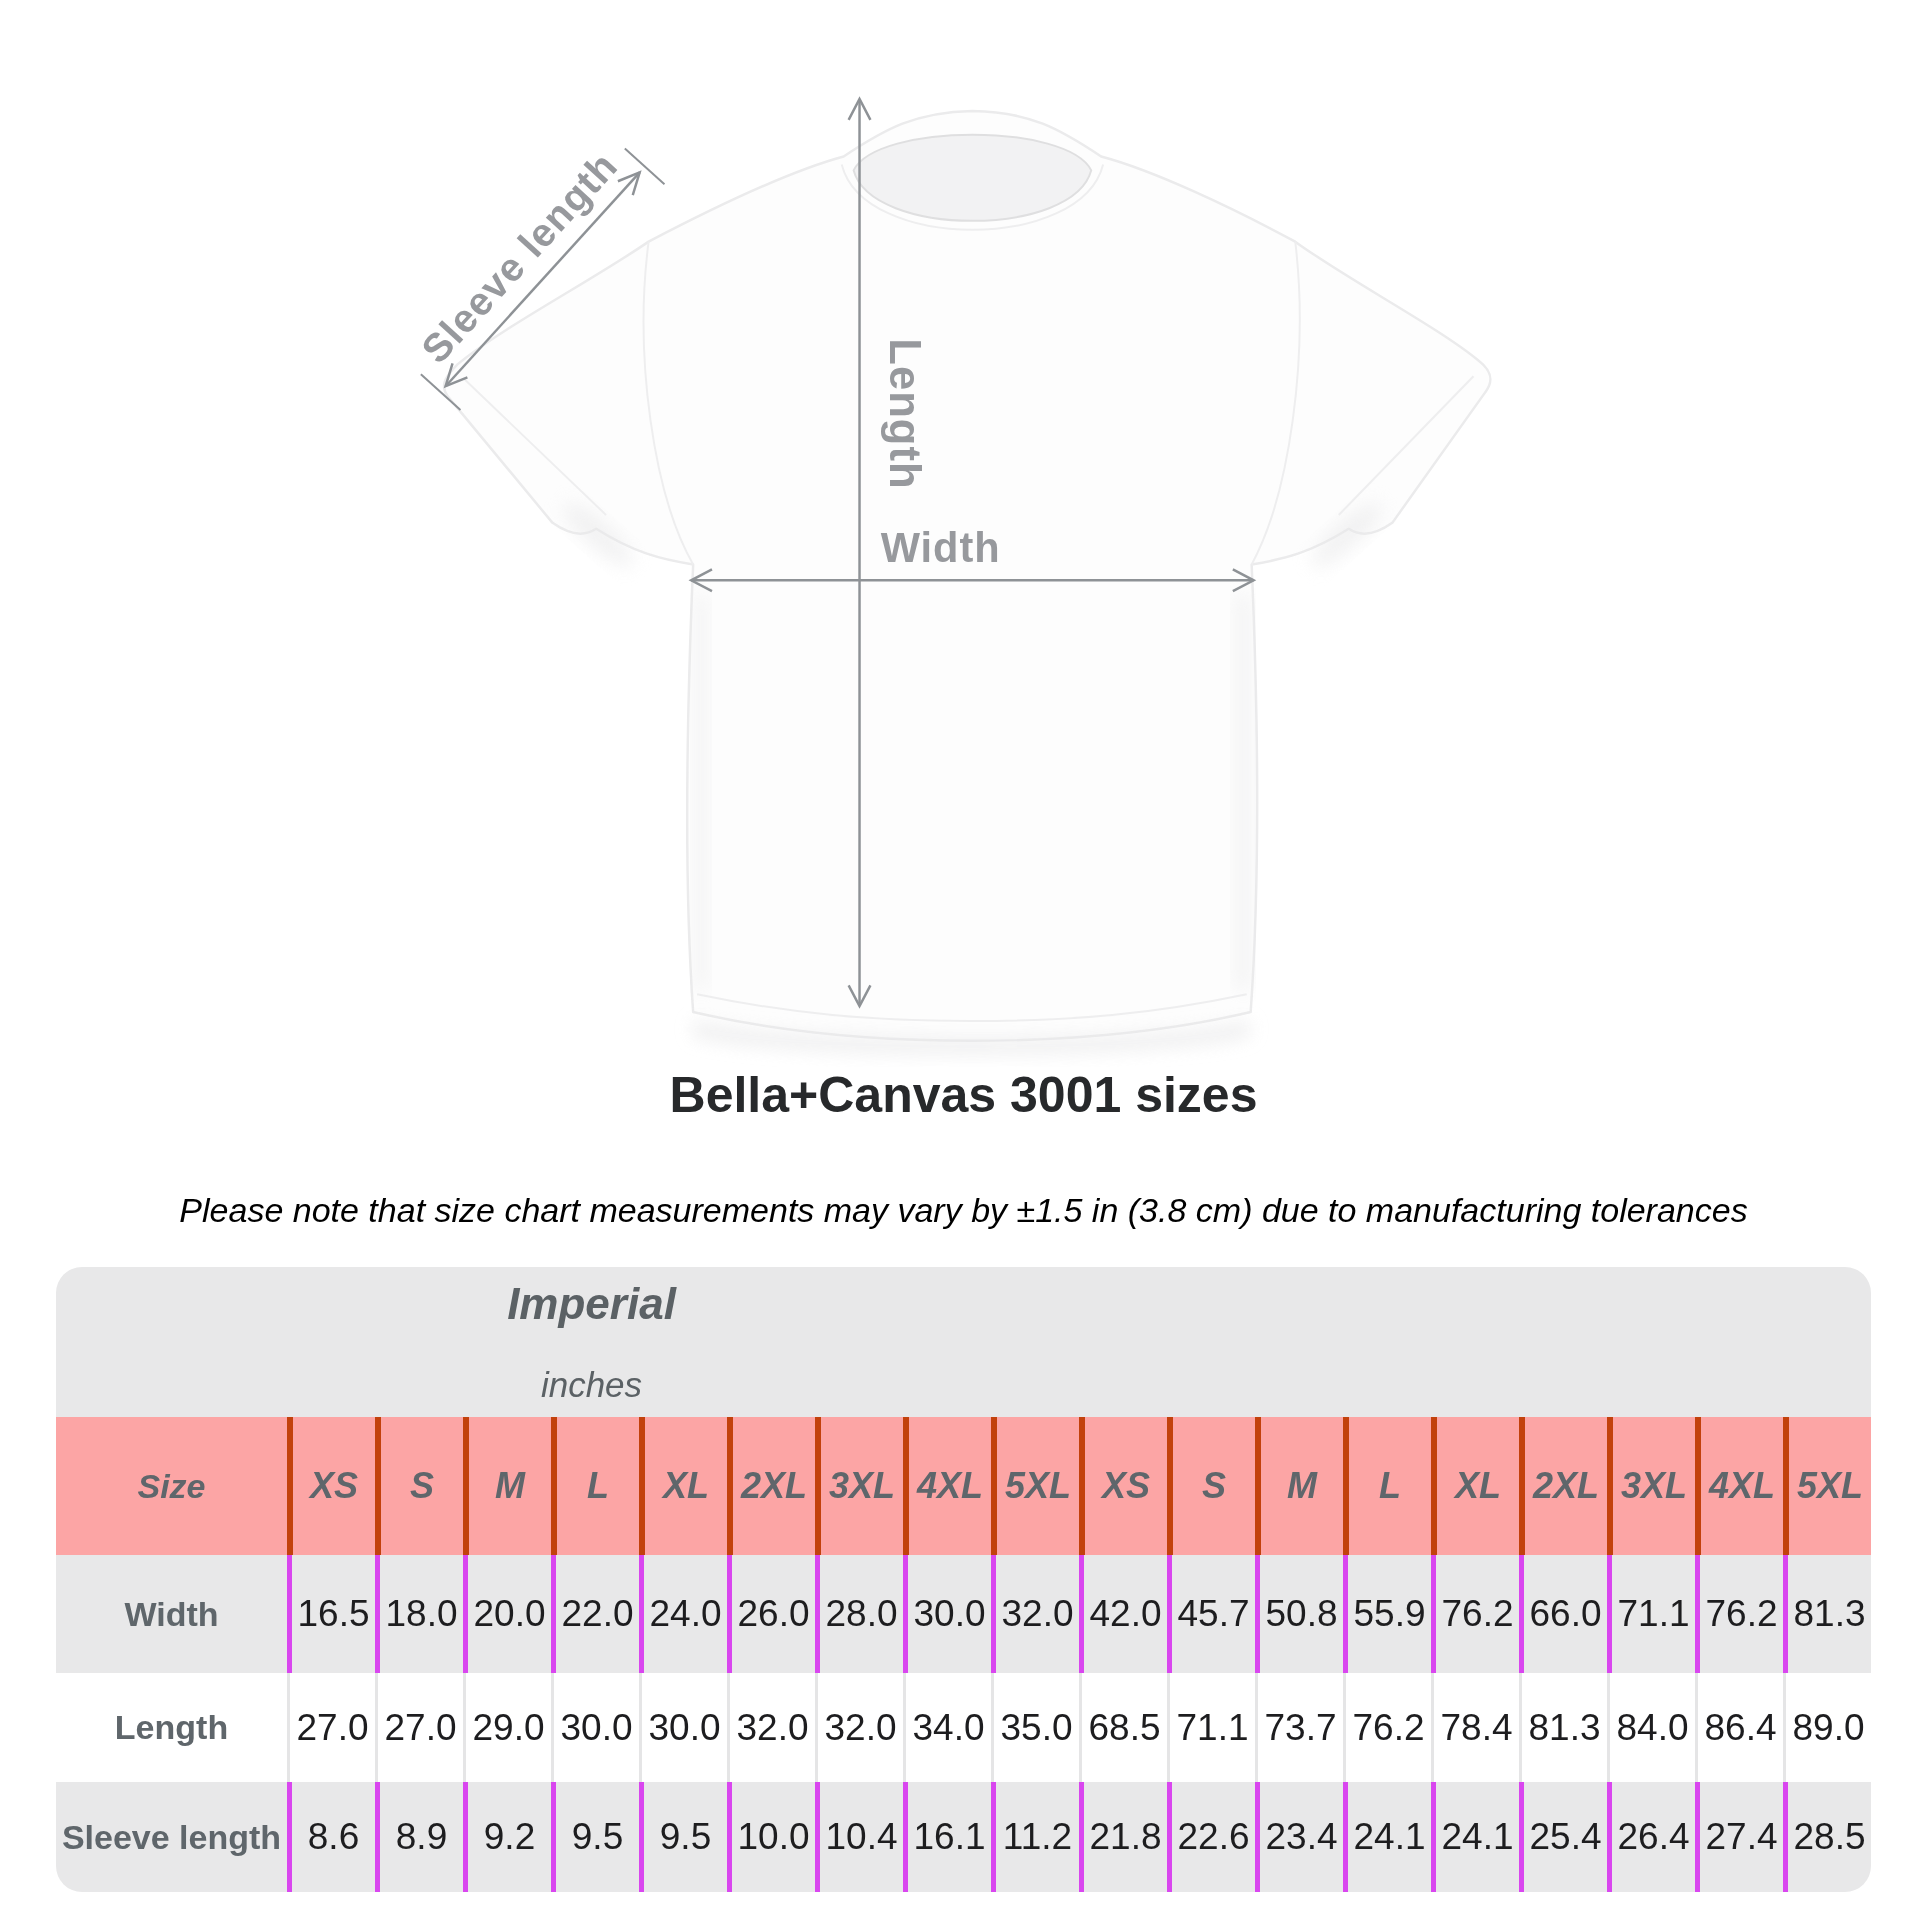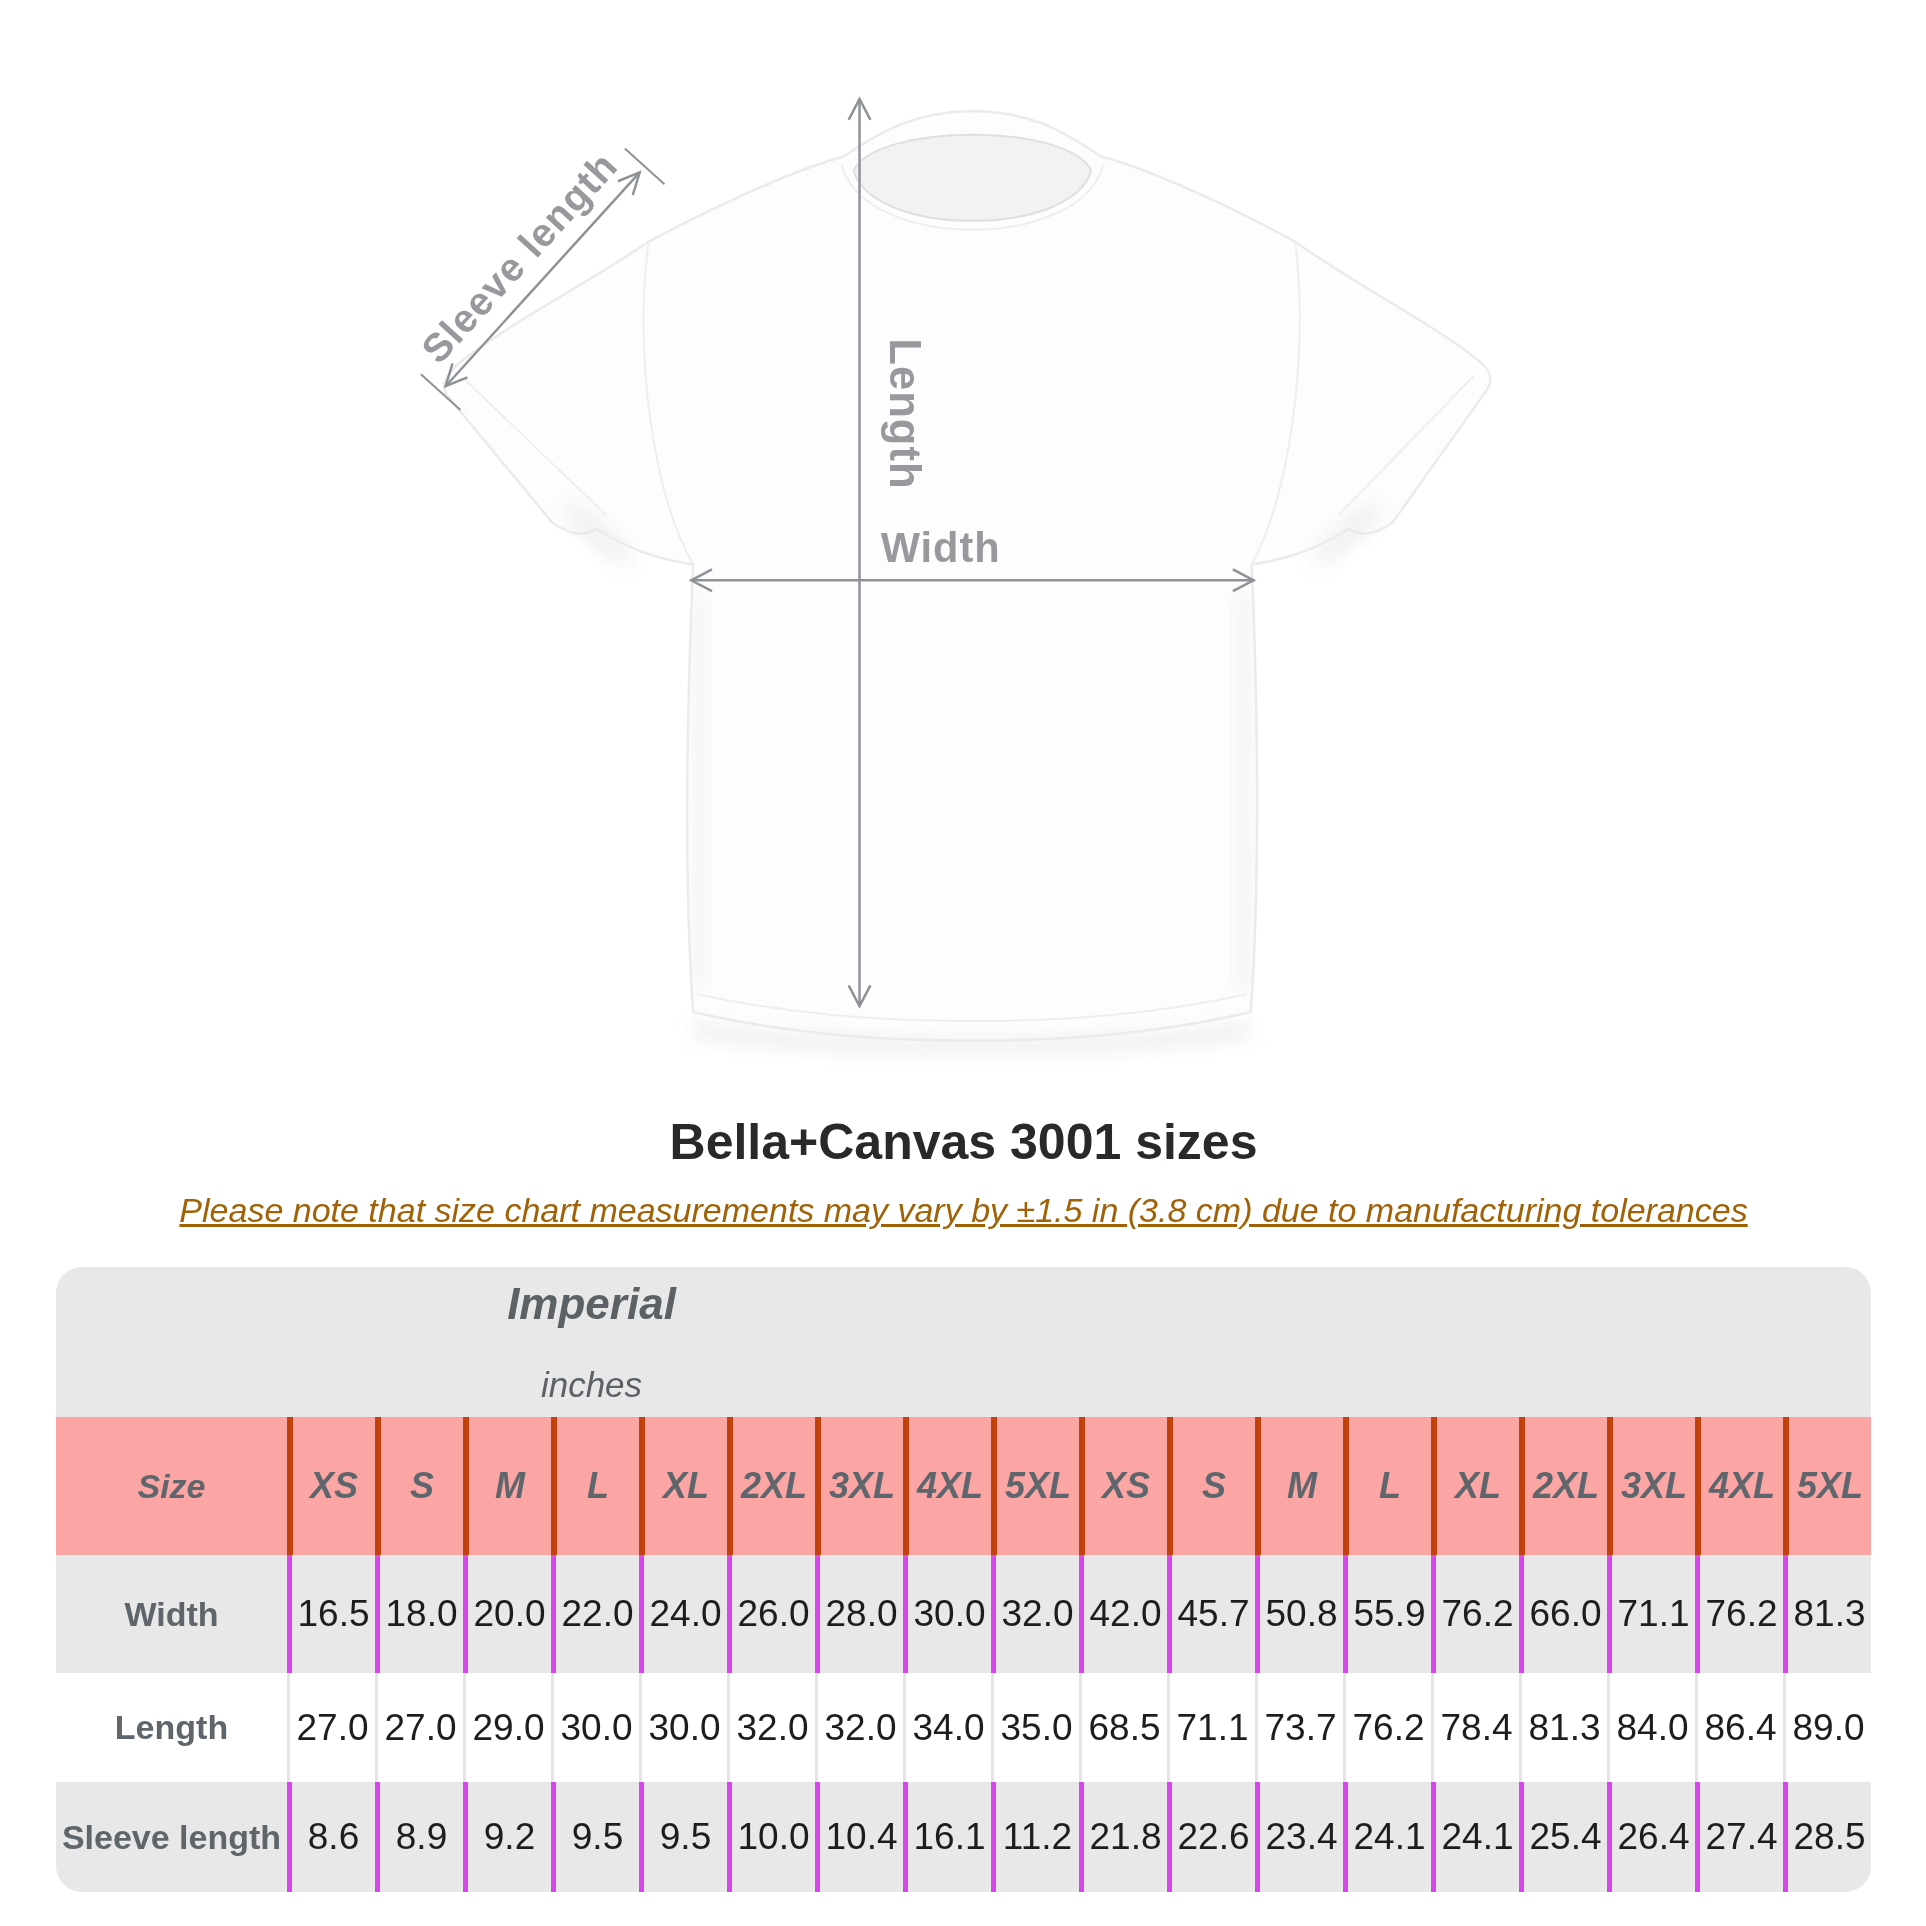--- a/index.html
+++ b/index.html
@@ -12,26 +12,26 @@
   
   #diagram-svg{position:absolute;left:0;top:0;width:1927px;height:1119px;}
   .annot-line{stroke:#8e9296;stroke-width:2.5;fill:none;}
   .annot-tick{stroke:#8e9296;stroke-width:2;fill:none;}
   .annot-label{fill:#97999d;font-weight:bold;letter-spacing:1px;}
   .tee-outline{fill:#fdfdfd;stroke:#ebebec;stroke-width:2.5;stroke-linejoin:round;}
   .tee-seam{fill:none;stroke:#eeeeef;stroke-width:2;}
   .tee-shadow{fill:#e9e9ea;}
   
   #page-title{
-    position:absolute;left:0;top:1113px;width:100%;
+    position:absolute;left:0;top:1066px;width:100%;
     text-align:center;font-size:50px;font-weight:bold;color:#27292b;
   }
   #page-subtitle{
     position:absolute;left:0;top:1191px;width:100%;
-    text-align:center;font-size:34px;font-style:italic;color:#a16207;text-decoration:underline;
+    text-align:center;font-size:34px;font-style:italic;color:#000000;
   }
   
   #size-table{
     position:absolute;left:56px;top:1267px;width:1815px;height:597px;
   }
   #unit-band{
     position:relative;height:150px;background:#e8e8e9;
     border-radius:26px 26px 0 0;
   }
   .unit-group{position:absolute;top:0;height:100%;display:flex;flex-direction:column;

